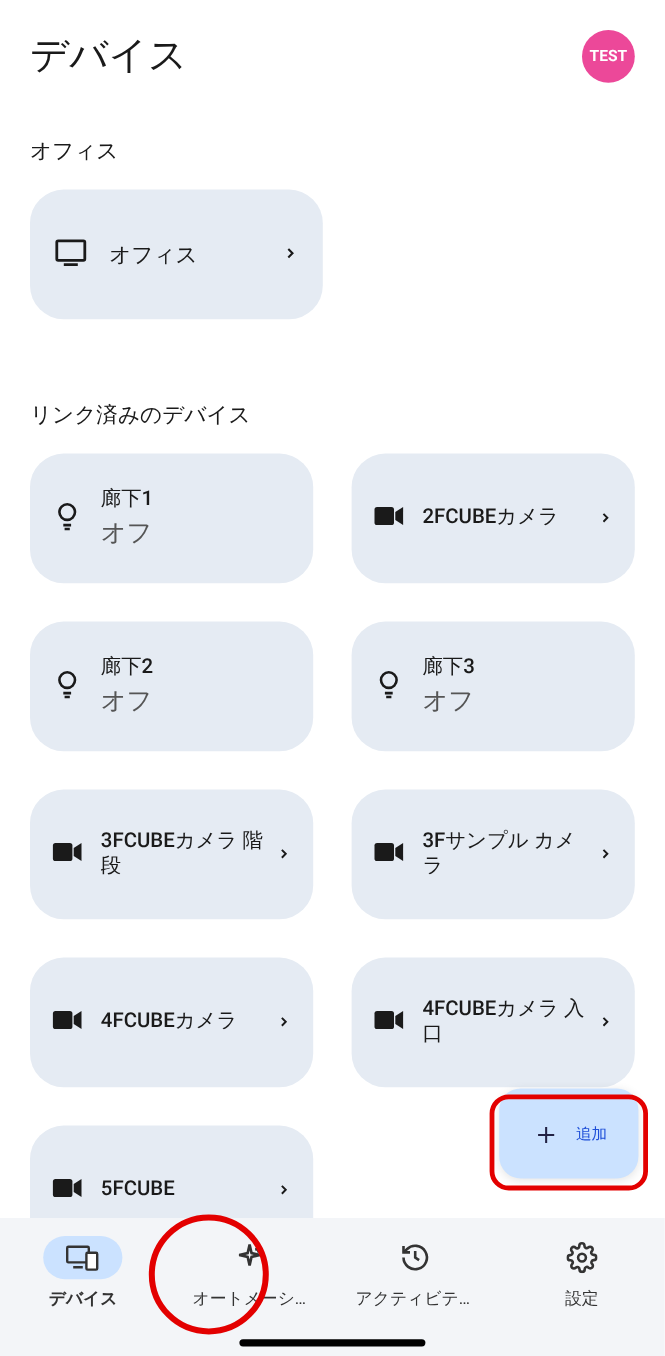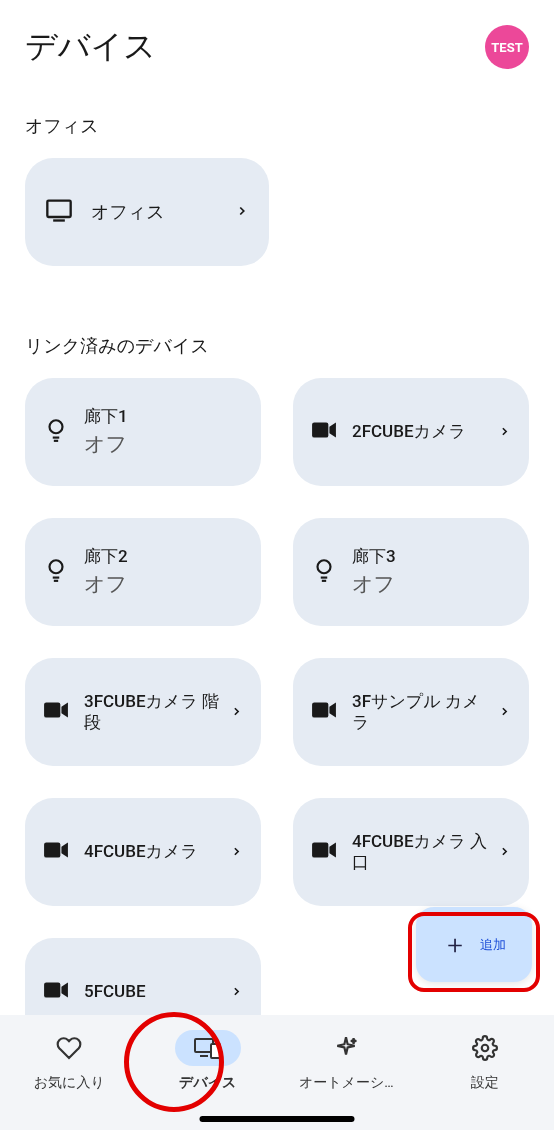--- a/index.html
+++ b/index.html
@@ -357,28 +357,20 @@
 </div>
 
 <div class="fab">
   <span class="plus">＋</span>
   <span class="fab-label">追加</span>
 </div>
 <div class="fab-highlight"></div>
 
 <div class="bottom-nav" id="bottom-nav">
     <div class="nav-item">
-      <div class="nav-icon-wrap">
-        <svg width="26" height="26" viewBox="0 0 24 24" fill="none" stroke="#333" stroke-width="2">
-          <path d="M20.84 4.61a5.5 5.5 0 0 0-7.78 0L12 5.67l-1.06-1.06a5.5 5.5 0 0 0-7.78 7.78l1.06 1.06L12 21.23l7.78-7.78 1.06-1.06a5.5 5.5 0 0 0 0-7.78z"></path>
-        </svg>
-      </div>
-      <div class="nav-label">お気に入り</div>
-    </div>
-    <div class="nav-item">
       <div class="nav-icon-wrap active">
         <svg width="28" height="26" viewBox="0 0 28 24" fill="none" stroke="#333" stroke-width="2">
           <rect x="1" y="3" width="18" height="13" rx="1"></rect>
           <line x1="6" y1="20" x2="14" y2="20"></line>
           <rect x="17" y="8" width="9" height="14" rx="1" fill="#fff"></rect>
         </svg>
       </div>
       <div class="nav-label active">デバイス</div>
     </div>
     <div class="nav-item">
@@ -386,20 +378,30 @@
         <svg width="26" height="26" viewBox="0 0 24 24" fill="none" stroke="#333" stroke-width="2">
           <path d="M12 2 L13.5 8.5 L20 10 L13.5 11.5 L12 18 L10.5 11.5 L4 10 L10.5 8.5 Z"></path>
           <path d="M19 3 L19.5 5 L21.5 5.5 L19.5 6 L19 8 L18.5 6 L16.5 5.5 L18.5 5 Z"></path>
         </svg>
       </div>
       <div class="nav-label">オートメーシ…</div>
     </div>
     <div class="nav-item">
       <div class="nav-icon-wrap">
         <svg width="26" height="26" viewBox="0 0 24 24" fill="none" stroke="#333" stroke-width="2">
+          <path d="M3 12 A9 9 0 1 0 5.6 5.6 L3 8"></path>
+          <polyline points="3 3 3 8 8 8"></polyline>
+          <polyline points="12 7 12 12 15 14"></polyline>
+        </svg>
+      </div>
+      <div class="nav-label">アクティビティ</div>
+    </div>
+    <div class="nav-item">
+      <div class="nav-icon-wrap">
+        <svg width="26" height="26" viewBox="0 0 24 24" fill="none" stroke="#333" stroke-width="2">
           <circle cx="12" cy="12" r="3"></circle>
           <path d="M19.4 15a1.65 1.65 0 0 0 .33 1.82l.06.06a2 2 0 1 1-2.83 2.83l-.06-.06a1.65 1.65 0 0 0-1.82-.33 1.65 1.65 0 0 0-1 1.51V21a2 2 0 0 1-4 0v-.09a1.65 1.65 0 0 0-1-1.51 1.65 1.65 0 0 0-1.82.33l-.06.06a2 2 0 1 1-2.83-2.83l.06-.06a1.65 1.65 0 0 0 .33-1.82 1.65 1.65 0 0 0-1.51-1H3a2 2 0 0 1 0-4h.09a1.65 1.65 0 0 0 1.51-1 1.65 1.65 0 0 0-.33-1.82l-.06-.06a2 2 0 1 1 2.83-2.83l.06.06a1.65 1.65 0 0 0 1.82.33h0a1.65 1.65 0 0 0 1-1.51V3a2 2 0 0 1 4 0v.09a1.65 1.65 0 0 0 1 1.51h0a1.65 1.65 0 0 0 1.82-.33l.06-.06a2 2 0 1 1 2.83 2.83l-.06.06a1.65 1.65 0 0 0-.33 1.82v0a1.65 1.65 0 0 0 1.51 1H21a2 2 0 0 1 0 4h-.09a1.65 1.65 0 0 0-1.51 1z"></path>
         </svg>
       </div>
       <div class="nav-label">設定</div>
     </div>
   </div>
 <div class="nav-highlight"></div>
 <div class="home-indicator"></div>
 

